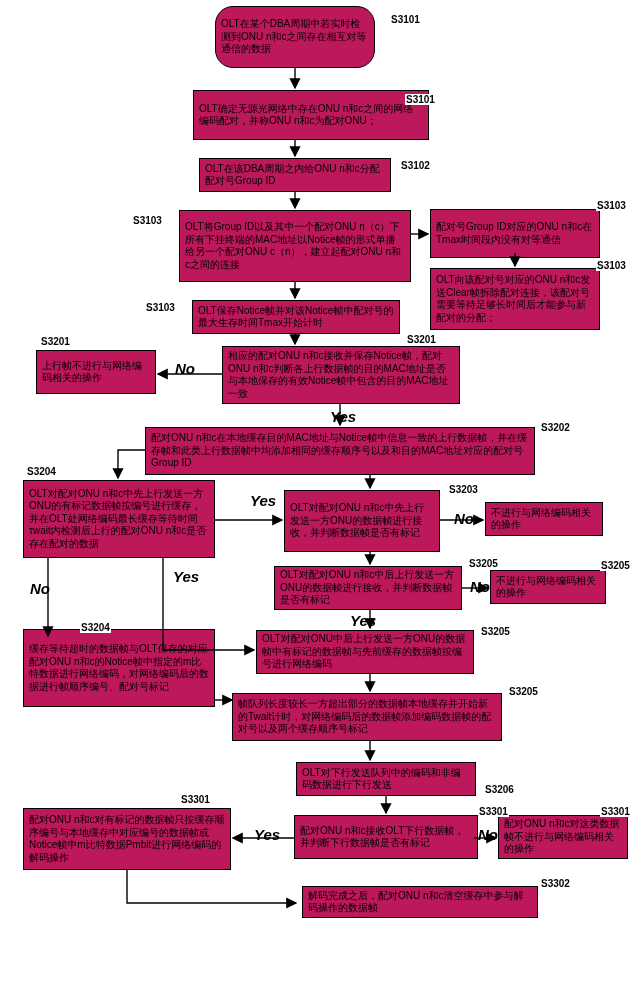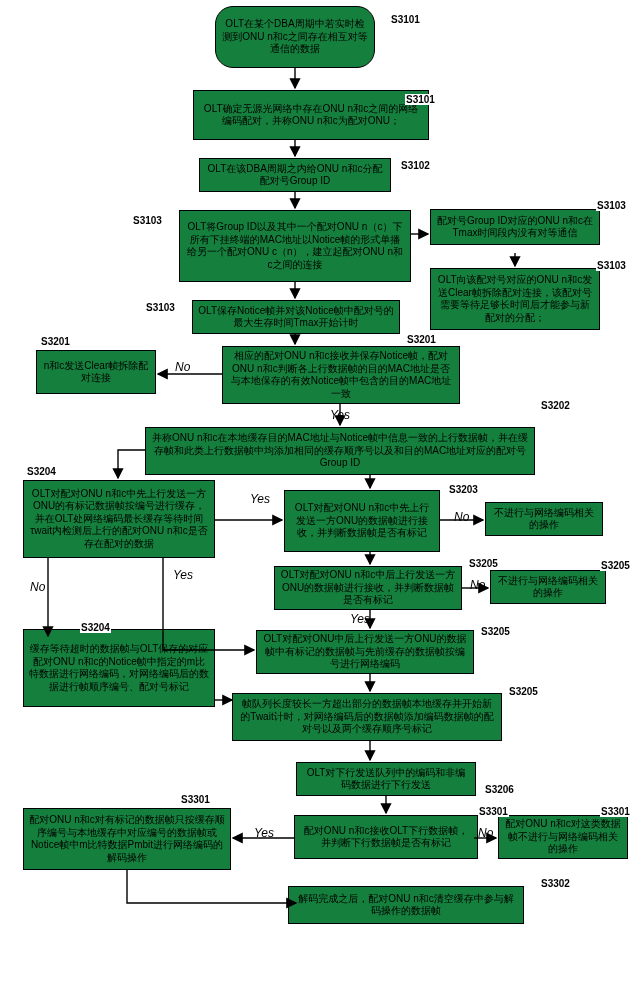--- a/index.html
+++ b/index.html
@@ -1,62 +1,62 @@
 <!DOCTYPE html>
 <html><head>
 <meta charset="utf-8">
 <style>
 *{box-sizing:border-box}
 body{margin:0;padding:0;background:#fff;font-family:"Microsoft YaHei",Arial,sans-serif;width:634px}
 .canvas{position:relative;width:634px;height:1000px}
-.box{position:absolute;border:1.5px solid #000;background:#15803d;font-size:10px;line-height:1.25;padding:4px 5px;text-align:center;display:flex;align-items:center;justify-content:center}
+.box{position:absolute;border:1.5px solid #000;background:#be185d;font-size:10px;line-height:1.25;padding:4px 5px;display:flex;align-items:center;justify-content:center}
 .rounded{border-radius:18px}
 .lbl{position:absolute;font-size:10px;font-weight:bold;background:#fff;padding:0 1px}
-.yn{position:absolute;font-size:12px;font-style:italic;font-weight:normal}
+.yn{position:absolute;font-size:15px;font-style:italic;font-weight:bold}
 svg{position:absolute;left:0;top:0;width:634px;height:1000px;pointer-events:none}
 </style>
 </head>
 <body>
 
 <div class="canvas">
 
 <div class="box rounded" style="left:215px;top:6px;width:160px;height:62px">OLT在某个DBA周期中若实时检测到ONU n和c之间存在相互对等通信的数据</div>
 <div class="box" style="left:193px;top:90px;width:236px;height:50px">OLT确定无源光网络中存在ONU n和c之间的网络编码配对，并称ONU n和c为配对ONU；</div>
 <div class="box" style="left:199px;top:158px;width:192px;height:34px">OLT在该DBA周期之内给ONU n和c分配配对号Group ID</div>
 <div class="box" style="left:179px;top:210px;width:232px;height:72px">OLT将Group ID以及其中一个配对ONU n（c）下所有下挂终端的MAC地址以Notice帧的形式单播给另一个配对ONU c（n），建立起配对ONU n和c之间的连接</div>
 <div class="box" style="left:192px;top:300px;width:208px;height:34px">OLT保存Notice帧并对该Notice帧中配对号的最大生存时间Tmax开始计时</div>
-<div class="box" style="left:430px;top:209px;width:170px;height:36px">配对号Group ID对应的ONU n和c在Tmax时间段内没有对等通信</div>
+<div class="box" style="left:430px;top:209px;width:170px;height:49px">配对号Group ID对应的ONU n和c在Tmax时间段内没有对等通信</div>
 <div class="box" style="left:430px;top:268px;width:170px;height:62px">OLT向该配对号对应的ONU n和c发送Clear帧拆除配对连接，该配对号需要等待足够长时间后才能参与新配对的分配；</div>
 <div class="box" style="left:222px;top:346px;width:238px;height:58px">相应的配对ONU n和c接收并保存Notice帧，配对ONU n和c判断各上行数据帧的目的MAC地址是否与本地保存的有效Notice帧中包含的目的MAC地址一致</div>
-<div class="box" style="left:36px;top:350px;width:120px;height:44px">n和c发送Clear帧拆除配对连接</div>
-<div class="box" style="left:145px;top:427px;width:390px;height:48px">并称ONU n和c在本地缓存目的MAC地址与Notice帧中信息一致的上行数据帧，并在缓存帧和此类上行数据帧中均添加相同的缓存顺序号以及和目的MAC地址对应的配对号Group ID</div>
+<div class="box" style="left:36px;top:350px;width:120px;height:44px">上行帧不进行与网络编码相关的操作</div>
+<div class="box" style="left:145px;top:427px;width:390px;height:48px">配对ONU n和c在本地缓存目的MAC地址与Notice帧中信息一致的上行数据帧，并在缓存帧和此类上行数据帧中均添加相同的缓存顺序号以及和目的MAC地址对应的配对号Group ID</div>
 <div class="box" style="left:284px;top:490px;width:156px;height:62px">OLT对配对ONU n和c中先上行发送一方ONU的数据帧进行接收，并判断数据帧是否有标记</div>
 <div class="box" style="left:485px;top:502px;width:118px;height:34px">不进行与网络编码相关的操作</div>
 <div class="box" style="left:23px;top:480px;width:192px;height:78px">OLT对配对ONU n和c中先上行发送一方ONU的有标记数据帧按编号进行缓存，并在OLT处网络编码最长缓存等待时间τwait内检测后上行的配对ONU n和c是否存在配对的数据</div>
 <div class="box" style="left:23px;top:629px;width:192px;height:78px">缓存等待超时的数据帧与OLT保存的对应配对ONU n和c的Notice帧中指定的m比特数据进行网络编码，对网络编码后的数据进行帧顺序编号、配对号标记</div>
 <div class="box" style="left:274px;top:566px;width:188px;height:44px">OLT对配对ONU n和c中后上行发送一方ONU的数据帧进行接收，并判断数据帧是否有标记</div>
 <div class="box" style="left:490px;top:570px;width:116px;height:34px">不进行与网络编码相关的操作</div>
 <div class="box" style="left:256px;top:630px;width:218px;height:44px">OLT对配对ONU中后上行发送一方ONU的数据帧中有标记的数据帧与先前缓存的数据帧按编号进行网络编码</div>
 <div class="box" style="left:232px;top:693px;width:270px;height:48px">帧队列长度较长一方超出部分的数据帧本地缓存并开始新的Twait计时，对网络编码后的数据帧添加编码数据帧的配对号以及两个缓存顺序号标记</div>
 <div class="box" style="left:296px;top:762px;width:180px;height:34px">OLT对下行发送队列中的编码和非编码数据进行下行发送</div>
 <div class="box" style="left:294px;top:815px;width:184px;height:44px">配对ONU n和c接收OLT下行数据帧，并判断下行数据帧是否有标记</div>
 <div class="box" style="left:23px;top:808px;width:208px;height:62px">配对ONU n和c对有标记的数据帧只按缓存顺序编号与本地缓存中对应编号的数据帧或Notice帧中m比特数据Pmbit进行网络编码的解码操作</div>
 <div class="box" style="left:498px;top:815px;width:130px;height:44px">配对ONU n和c对这类数据帧不进行与网络编码相关的操作</div>
-<div class="box" style="left:288px;top:886px;width:236px;height:38px">解码完成之后，配对ONU n和c清空缓存中参与解码操作的数据帧</div>
+<div class="box" style="left:302px;top:886px;width:236px;height:32px">解码完成之后，配对ONU n和c清空缓存中参与解码操作的数据帧</div>
 
 <div class="lbl" style="left:390px;top:14px">S3101</div>
 <div class="lbl" style="left:405px;top:94px">S3101</div>
 <div class="lbl" style="left:400px;top:160px">S3102</div>
 <div class="lbl" style="left:132px;top:215px">S3103</div>
 <div class="lbl" style="left:145px;top:302px">S3103</div>
 <div class="lbl" style="left:596px;top:200px">S3103</div>
 <div class="lbl" style="left:596px;top:260px">S3103</div>
 <div class="lbl" style="left:40px;top:336px">S3201</div>
 <div class="lbl" style="left:406px;top:334px">S3201</div>
-<div class="lbl" style="left:540px;top:400px">S3202</div>
+<div class="lbl" style="left:540px;top:422px">S3202</div>
 <div class="lbl" style="left:448px;top:484px">S3203</div>
 <div class="lbl" style="left:26px;top:466px">S3204</div>
 <div class="lbl" style="left:80px;top:622px">S3204</div>
 <div class="lbl" style="left:468px;top:558px">S3205</div>
 <div class="lbl" style="left:600px;top:560px">S3205</div>
 <div class="lbl" style="left:480px;top:626px">S3205</div>
 <div class="lbl" style="left:508px;top:686px">S3205</div>
 <div class="lbl" style="left:484px;top:784px">S3206</div>
 <div class="lbl" style="left:478px;top:806px">S3301</div>
 <div class="lbl" style="left:180px;top:794px">S3301</div>

